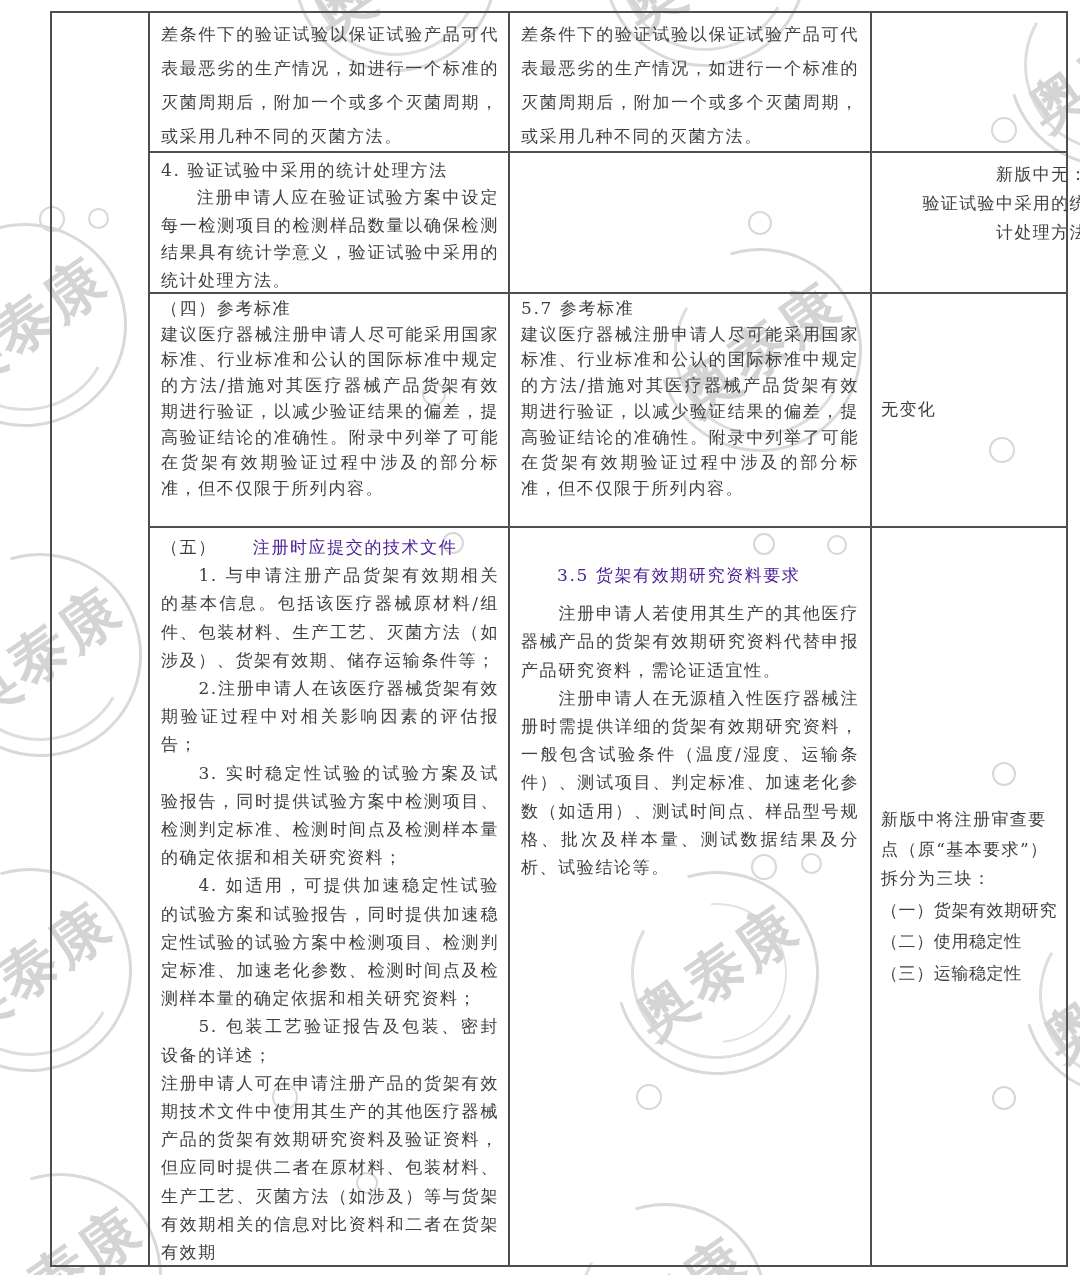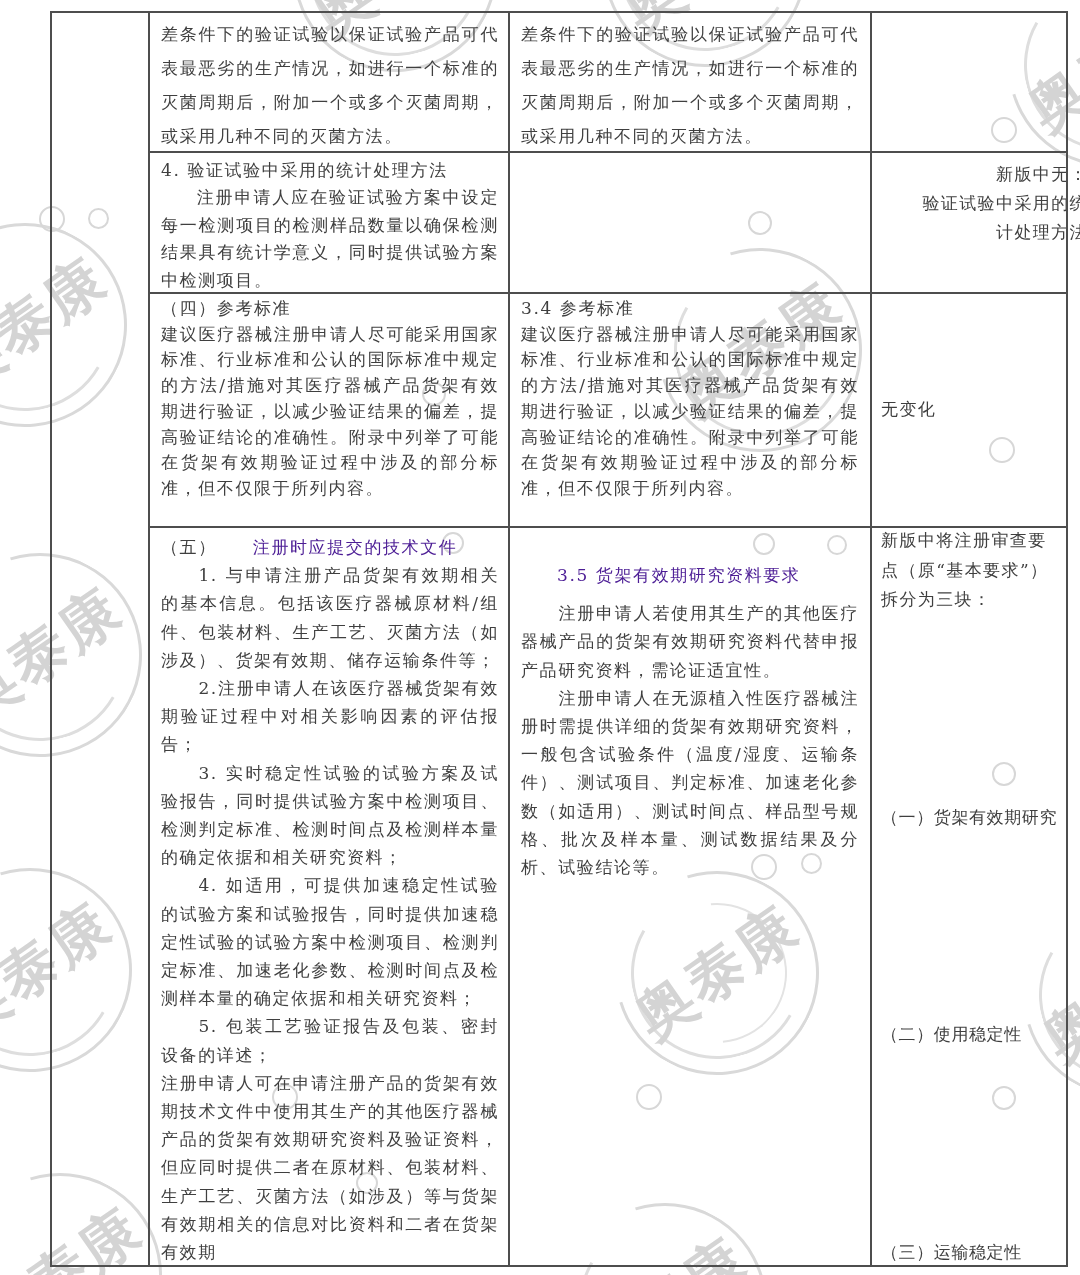--- a/index.html
+++ b/index.html
@@ -37,21 +37,21 @@
   .r2c1{left:161px;top:157px;width:338px;line-height:27.4px;}
   .r2c3{left:910px;top:160px;width:178px;line-height:29px;letter-spacing:1.4px;text-align:right;}
   .r3c1{left:161px;top:296px;width:338px;line-height:25.7px;}
   .r3c2{left:521px;top:296px;width:338px;line-height:25.7px;}
   .r3c3{left:881px;top:292px;width:178px;height:234px;display:flex;align-items:center;
         text-align:right;letter-spacing:1.4px;}
   .r4c1{left:161px;top:533px;width:338px;line-height:28.2px;}
   .r4c2{left:521px;top:561px;width:338px;line-height:28.2px;}
   .r4c2 .p2{margin-top:10px;}
   .r4c3{left:881px;top:526px;width:180px;height:741px;display:flex;flex-direction:column;
-        justify-content:space-between;text-align:left;line-height:29.5px;letter-spacing:1.4px;}
+        justify-content:center;text-align:left;line-height:29.5px;letter-spacing:1.4px;}
   .note-item{letter-spacing:0.6px;margin-top:2px;}
 </style>
 </head>
 <body>
 
 <div class="stage">
 
   <div class="wm" style="left:285px;top:-140px">
       <i class="c1"></i>
       <i class="c2"></i>
@@ -139,33 +139,33 @@
 
   <div class="cell r1c1">
     <p>差条件下的验证试验以保证试验产品可代表最恶劣的生产情况，如进行一个标准的灭菌周期后，附加一个或多个灭菌周期，或采用几种不同的灭菌方法。</p>
   </div>
   <div class="cell r1c2">
     <p>差条件下的验证试验以保证试验产品可代表最恶劣的生产情况，如进行一个标准的灭菌周期后，附加一个或多个灭菌周期，或采用几种不同的灭菌方法。</p>
   </div>
 
   <div class="cell r2c1">
     <div class="head">4.  验证试验中采用的统计处理方法</div>
-    <p class="indent">注册申请人应在验证试验方案中设定每一检测项目的检测样品数量以确保检测结果具有统计学意义，同时提供试验方案中检测项目。</p>
+    <p class="indent">注册申请人应在验证试验方案中设定每一检测项目的检测样品数量以确保检测结果具有统计学意义，验证试验中采用的统计处理方法。</p>
   </div>
   <div class="cell r2c3">
     <div>新版中无：</div>
     <div>验证试验中采用的统计处理方法</div>
   </div>
 
   <div class="cell r3c1">
     <div class="head">（四）参考标准</div>
     <p>建议医疗器械注册申请人尽可能采用国家标准、行业标准和公认的国际标准中规定的方法/措施对其医疗器械产品货架有效期进行验证，以减少验证结果的偏差，提高验证结论的准确性。附录中列举了可能在货架有效期验证过程中涉及的部分标准，但不仅限于所列内容。</p>
   </div>
   <div class="cell r3c2">
-    <div class="head">3.4 参考标准</div>
+    <div class="head">5.7 参考标准</div>
     <p>建议医疗器械注册申请人尽可能采用国家标准、行业标准和公认的国际标准中规定的方法/措施对其医疗器械产品货架有效期进行验证，以减少验证结果的偏差，提高验证结论的准确性。附录中列举了可能在货架有效期验证过程中涉及的部分标准，但不仅限于所列内容。</p>
   </div>
   <div class="cell r3c3">
     <div>无变化</div>
   </div>
 
   <div class="cell r4c1">
     <div class="head">
       <span>（五）</span><span class="red">注册时应提交的技术文件</span>
     </div>

